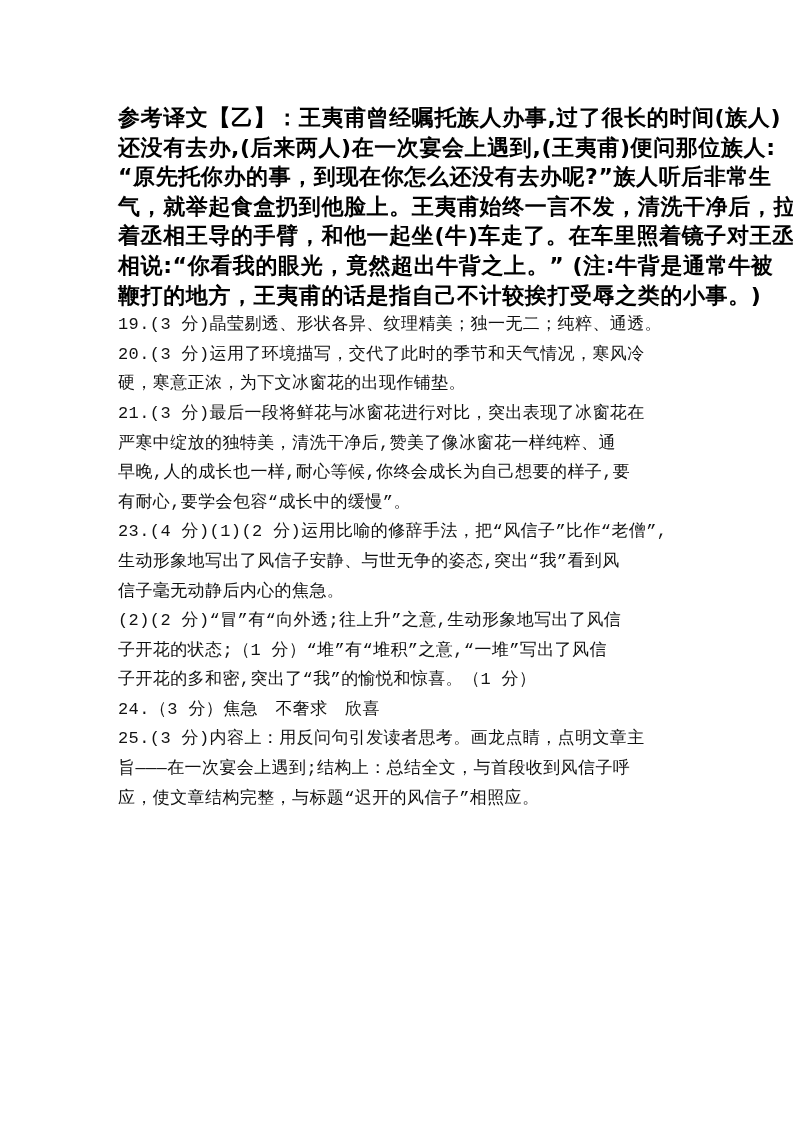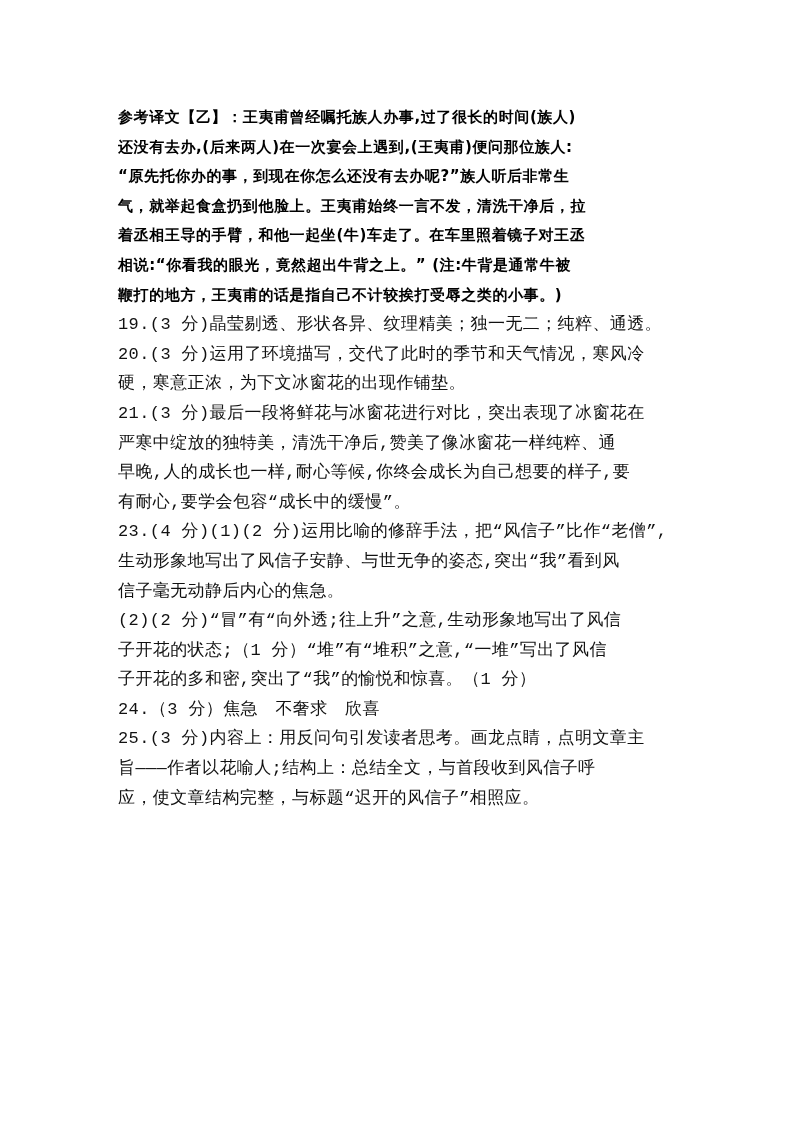--- a/index.html
+++ b/index.html
@@ -14,21 +14,21 @@
     .line {
       height: 29.6px;
       line-height: 29.6px;
       font-size: 17.4px;
       white-space: nowrap;
       letter-spacing: 0.2px;
     }
     .bold .line {
       font-family: "DejaVu Sans", sans-serif;
       font-weight: bold;
-      font-size: 15px;
+      font-size: 22px;
       letter-spacing: 0.6px;
     }
     .reg .line {
       font-family: Liberation Mono, monospace;
       font-weight: normal;
       font-size: 17px;
       letter-spacing: 0.4px;
       color: #111111;
     }
     .block { margin: 0; padding: 0; }
@@ -74,16 +74,16 @@
     <div class="line">子开花的状态;（1 分）“堆”有“堆积”之意,“一堆”写出了风信</div>
     <div class="line">子开花的多和密,突出了“我”的愉悦和惊喜。（1 分）</div>
   </div>
 
   <div class="block reg">
     <div class="line">24.（3 分）焦急　不奢求　欣喜</div>
   </div>
 
   <div class="block reg">
     <div class="line">25.(3 分)内容上：用反问句引发读者思考。画龙点睛，点明文章主</div>
-    <div class="line">旨———作者以花喻人;结构上：总结全文，与首段收到风信子呼</div>
+    <div class="line">旨———在一次宴会上遇到;结构上：总结全文，与首段收到风信子呼</div>
     <div class="line">应，使文章结构完整，与标题“迟开的风信子”相照应。</div>
   </div>
 </div>
 
 </body></html>

